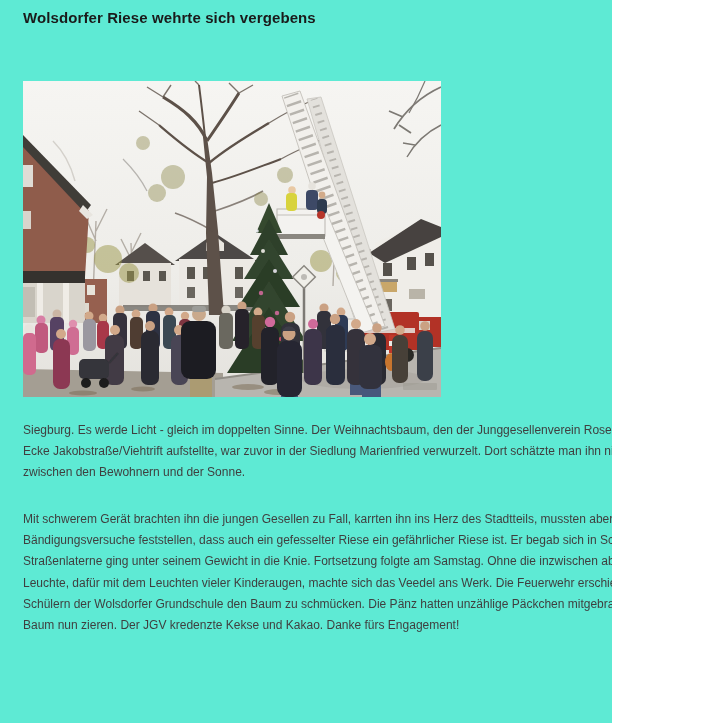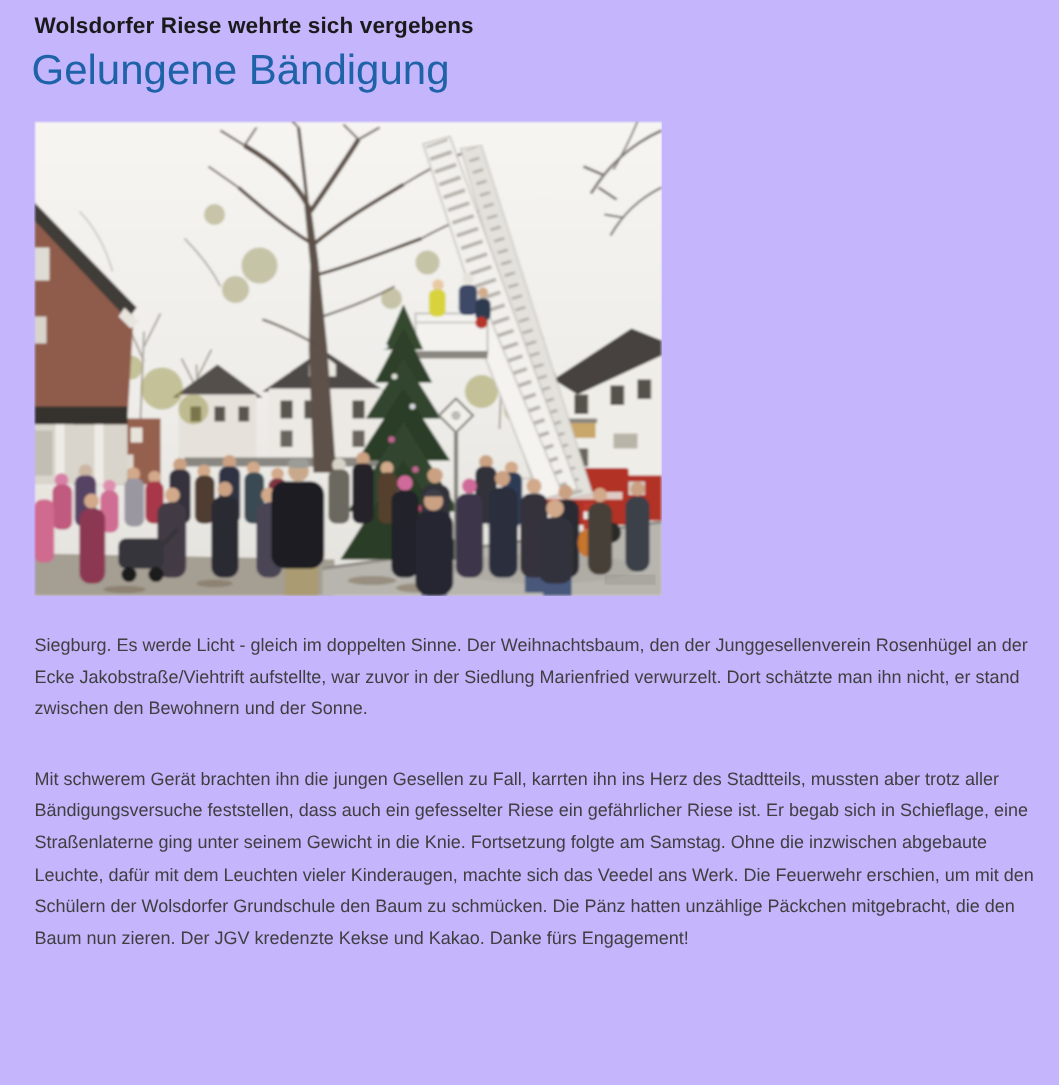--- a/index.html
+++ b/index.html
@@ -1,20 +1,20 @@
 <!DOCTYPE html>
 <html><head>
 <meta charset="utf-8">
 <style>
   html, body { margin: 0; padding: 0; background: #ffffff; }
   .page {
     position: relative;
-    width: 706px;
+    width: 612px;
     height: 723px;
-    background: #c4b5fd;
+    background: #5eead4;
     font-family: "Liberation Sans", sans-serif;
     overflow: hidden;
   }
   .kicker {
     position: absolute;
     left: 23px;
     top: 9px;
     font-size: 15px;
     font-weight: bold;
     color: #1a1a1a;
@@ -49,21 +49,20 @@
   }
   .para-1 { top: 420px; }
   .para-2 { top: 509px; }
 </style>
 </head>
 <body>
 
 <div class="page">
 
   <div class="kicker">Wolsdorfer Riese wehrte sich vergebens</div>
-  <h1 class="title">Gelungene Bändigung</h1>
 
   <figure class="photo">
     <svg viewBox="0 0 418 316" xmlns="http://www.w3.org/2000/svg">
       <defs>
         <linearGradient id="sky" x1="0" y1="0" x2="0" y2="1">
           <stop offset="0" stop-color="#f6f5f2"></stop>
           <stop offset="0.6" stop-color="#eeede9"></stop>
           <stop offset="1" stop-color="#e4e2dd"></stop>
         </linearGradient>
         <filter id="soften" x="-2%" y="-2%" width="104%" height="104%">

